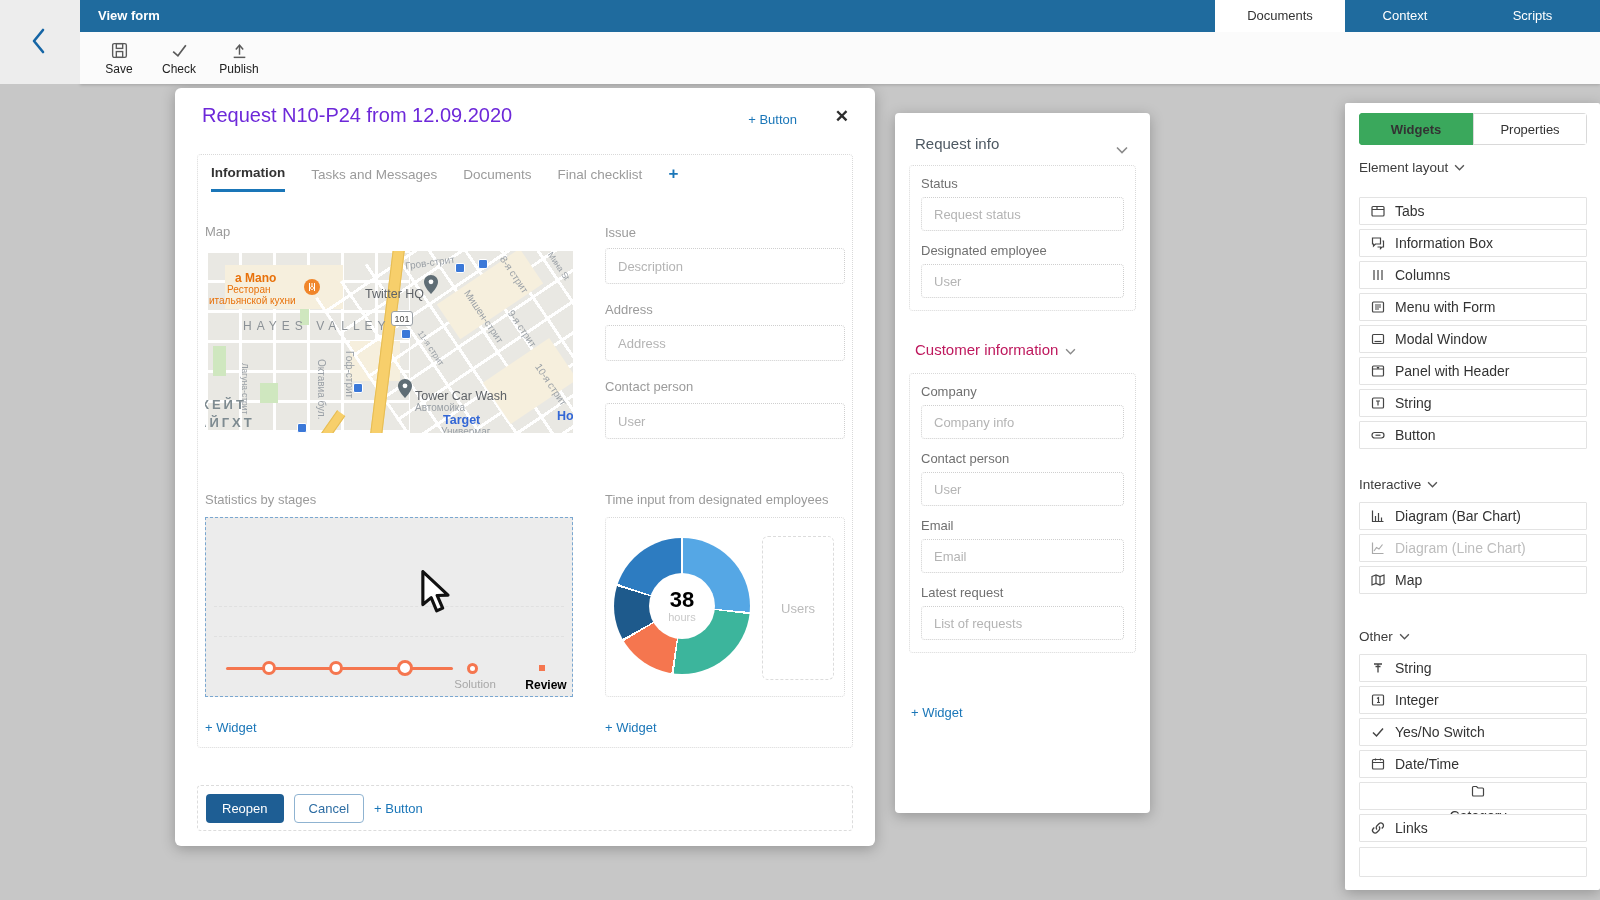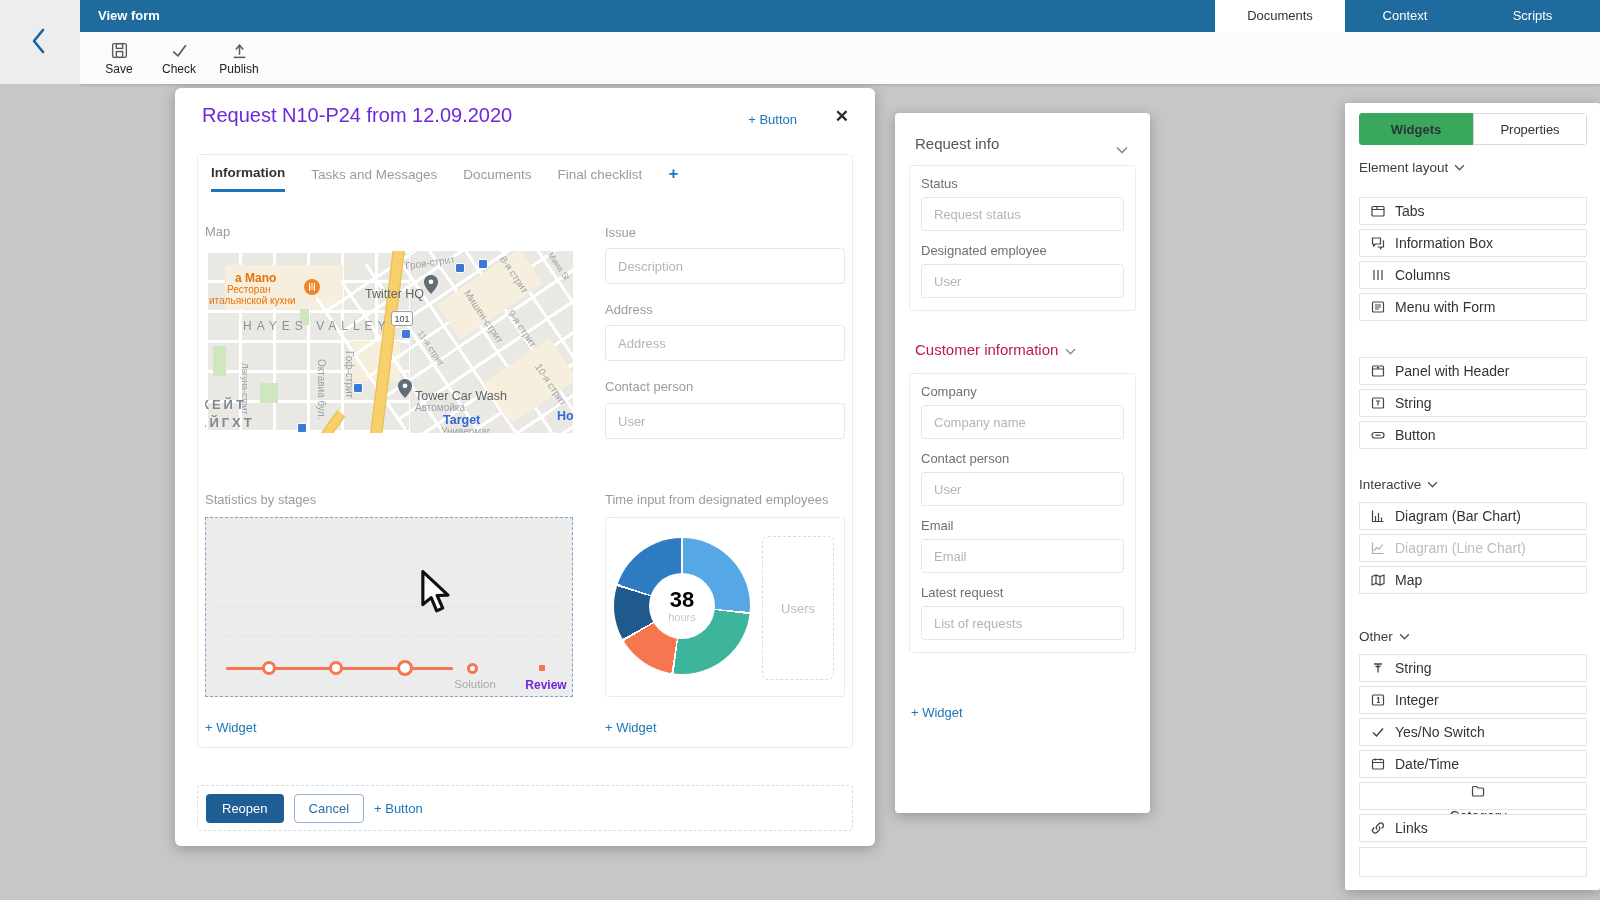--- a/index.html
+++ b/index.html
@@ -45,21 +45,21 @@
   .lbl-contact { position:absolute; left:430px; top:291px; }
   .f-contact { position:absolute; left:430px; top:315px; width:240px; height:36px; }
 
   .lbl-stats { position:absolute; left:30px; top:404px; }
   .chart-box { position:absolute; left:30px; top:429px; width:368px; height:180px; background:#ececec; border:1px dashed #7aa7d0; cursor:pointer; }
   .gridline { position:absolute; left:8px; right:8px; border-top:1px dashed #e0e0e0; }
   .stage-line { position:absolute; left:20px; top:149px; width:227px; height:3px; background:#f5764f; border-radius:2px; }
   .stage-marker { position:absolute; border:3px solid #f5764f; background:#fff; border-radius:50%; }
   .stage-square { position:absolute; left:333px; top:147px; width:6px; height:6px; background:#f5764f; }
   .stage-lbl { position:absolute; top:160px; font-size:11.5px; color:#a8a8a8; text-align:center; }
-  .stage-lbl.dark { color:#6d28d9; font-weight:700; font-size:12px; }
+  .stage-lbl.dark { color:#000000; font-weight:700; font-size:12px; }
   .cursor-arrow { position:absolute; left:212px; top:52px; }
   .link-widget-left { position:absolute; left:30px; top:632px; }
 
   .lbl-time { position:absolute; left:430px; top:404px; }
   .donut-box { position:absolute; left:430px; top:429px; width:240px; height:180px; border:1px dotted #d9d9d9; border-radius:4px; }
   .donut { position:absolute; left:8px; top:20px; width:136px; height:136px; border-radius:50%; }
   .donut-hole { position:absolute; left:35px; top:35px; width:66px; height:66px; background:#fff; border-radius:50%; display:flex; flex-direction:column; align-items:center; justify-content:center; }
   .donut-val { font-size:22px; font-weight:700; color:#000000; line-height:22px; }
   .donut-unit { font-size:11px; color:#c9c9c9; }
   .users-box { position:absolute; left:156px; top:18px; width:72px; height:144px; border:1px dashed #dcdcdc; border-radius:6px; display:flex; align-items:center; justify-content:center; font-size:13px; color:#bbb; }
@@ -300,21 +300,21 @@
       <div class="ph-field ip-field" style="margin-bottom:2px;">User</div>
     </div>
     <div class="ip-cust-title">
       <span>Customer information</span>
       <svg width="11" height="7" viewBox="0 0 12 8" style="margin-left:2px;">
           <polyline points="1,1.5 6,6.5 11,1.5" fill="none" stroke="#8a8a8a" stroke-width="1.6"></polyline>
         </svg>
     </div>
     <div class="ip-group" style="top:260px;">
       <div class="ip-label">Company</div>
-      <div class="ph-field ip-field">Company name</div>
+      <div class="ph-field ip-field">Company info</div>
       <div class="ip-label">Contact person</div>
       <div class="ph-field ip-field">User</div>
       <div class="ip-label">Email</div>
       <div class="ph-field ip-field">Email</div>
       <div class="ip-label">Latest request</div>
       <div class="ph-field ip-field" style="margin-bottom:2px;">List of requests</div>
     </div>
     <span class="blue-link ip-widget-link">+ Widget</span>
   </div>
 
@@ -351,20 +351,27 @@
         </svg>
       <span>Columns</span>
     </div>
     <div class="sb-card" style="top:190px;">
       <svg width="16" height="16" viewBox="0 0 16 16" fill="none" stroke="#444" stroke-width="1.2">
           <rect x="2.5" y="3" width="11" height="10" rx="1"></rect>
           <path d="M5 6h6 M5 8h6 M5 10h4"></path>
         </svg>
       <span>Menu with Form</span>
     </div>
+    <div class="sb-card" style="top:222px;">
+      <svg width="16" height="16" viewBox="0 0 16 16" fill="none" stroke="#444" stroke-width="1.2">
+          <rect x="2.5" y="3.5" width="11" height="9" rx="1"></rect>
+          <path d="M4.5 10.5h7"></path>
+        </svg>
+      <span>Modal Window</span>
+    </div>
     <div class="sb-card" style="top:254px;">
       <svg width="16" height="16" viewBox="0 0 16 16" fill="none" stroke="#444" stroke-width="1.2">
           <rect x="2.5" y="3" width="11" height="10" rx="1"></rect>
           <path d="M2.5 6h11 M6.8 4.5h2.4 M8 4.5v1"></path>
         </svg>
       <span>Panel with Header</span>
     </div>
     <div class="sb-card" style="top:286px;">
       <svg width="16" height="16" viewBox="0 0 16 16" fill="none" stroke="#444" stroke-width="1.2">
           <rect x="2.5" y="3" width="11" height="10" rx="1"></rect>

